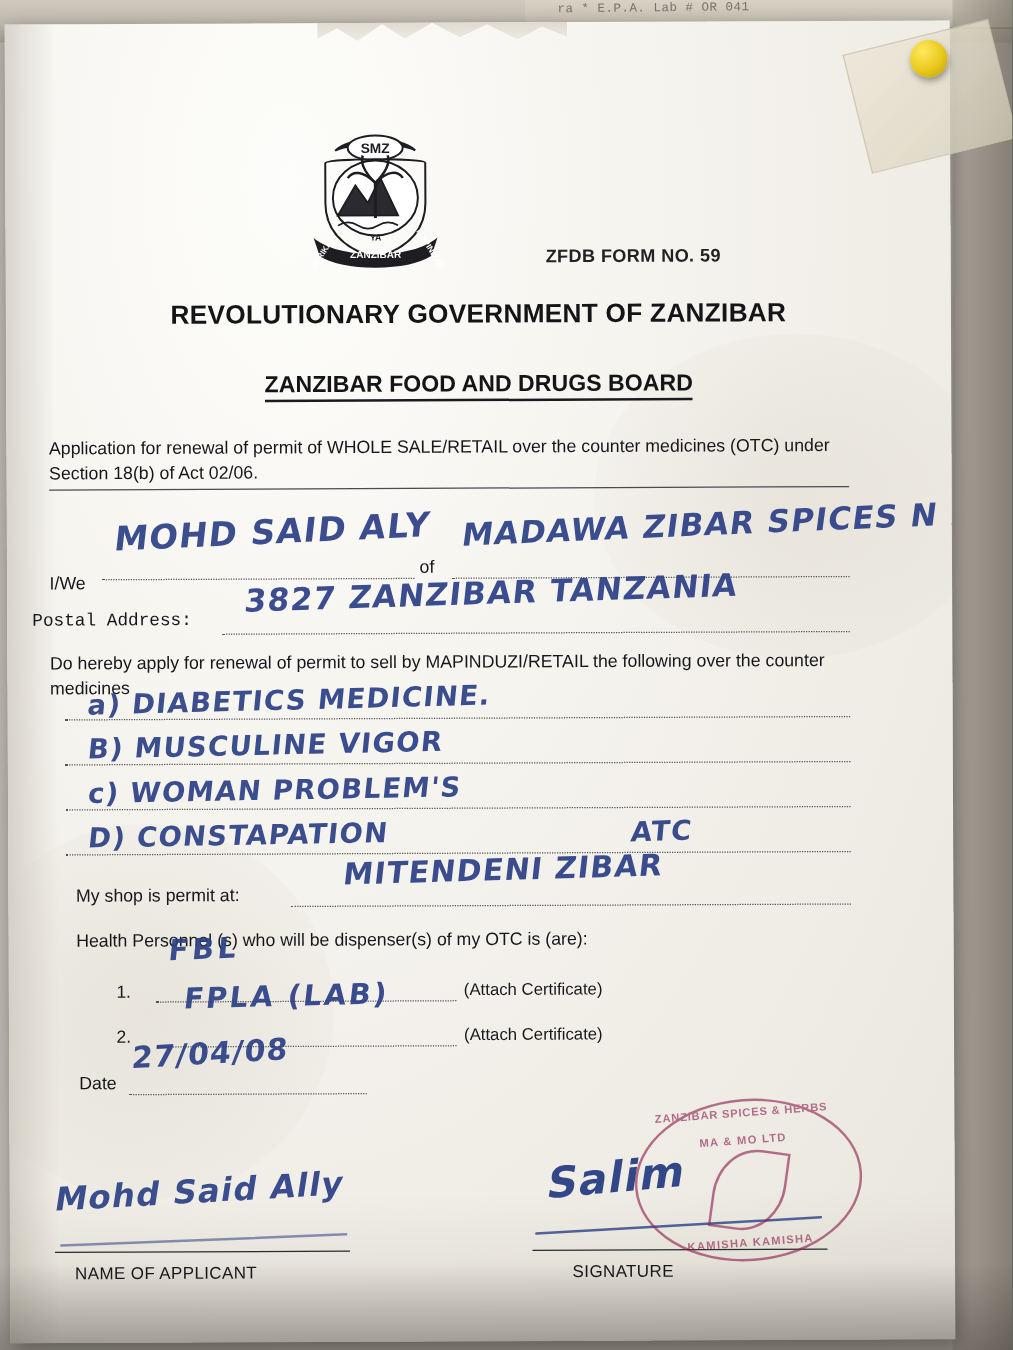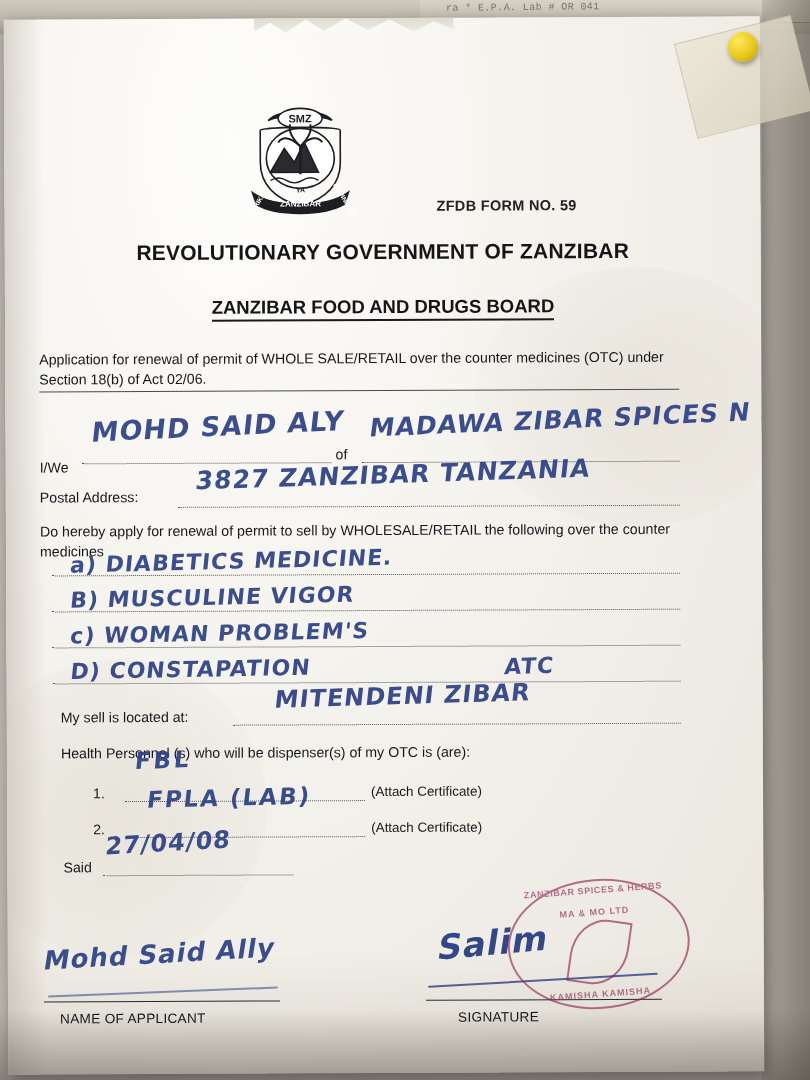--- a/index.html
+++ b/index.html
@@ -353,45 +353,45 @@
       <div class="para p1">
         <span>Application for renewal of permit of </span><b>WHOLE SALE/RETAIL</b><span> over the counter medicines (OTC) under Section 18(b) of Act 02/06.</span>
       </div>
       <div class="rule" style="left:34px; top:372px; width:640px;"></div>
 
       <div class="lbl" style="left:34px; top:428px;margin-top:12px;">I/We</div>
       <div class="lbl" style="left:330px; top:428px;text-align:center;">of</div>
       <div class="rule dotted" style="left:76px; top:444px; width:250px;"></div>
       <div class="rule dotted" style="left:356px; top:444px; width:318px;"></div>
 
-      <div class="lbl" style="left:34px; top:470px;">Postal Address:</div>
+      <div class="lbl" style="left:20px; top:470px;font-family:Liberation Mono, monospace;">Postal Address:</div>
       <div class="rule dotted" style="left:172px; top:488px; width:502px;"></div>
 
       <div class="para p2" style="top:502px;">
-        <span>Do hereby apply for renewal of permit to sell by </span><b>WHOLESALE/RETAIL</b><span> the following over the counter medicines</span>
+        <span>Do hereby apply for renewal of permit to sell by </span><b>MAPINDUZI/RETAIL</b><span> the following over the counter medicines</span>
       </div>
 
       <div class="rule dotted" style="left:46px; top:556px; width:628px;"></div>
       <div class="rule dotted" style="left:46px; top:592px; width:628px;"></div>
       <div class="rule dotted" style="left:46px; top:628px; width:628px;"></div>
       <div class="rule dotted" style="left:46px; top:664px; width:628px;"></div>
 
-      <div class="lbl" style="left:54px; top:690px;">My sell is located at:</div>
+      <div class="lbl" style="left:54px; top:690px;">My shop is permit at:</div>
       <div class="rule dotted" style="left:226px; top:706px; width:448px;"></div>
 
       <div class="lbl" style="left:54px; top:726px;">Health Personnel (s) who will be dispenser(s) of my OTC is (are):</div>
       <div class="num" style="left:86px; top:766px;">1.</div>
       <div class="rule dotted" style="left:118px; top:782px; width:240px;"></div>
       <div class="attach" style="left:364px; top:766px;">(Attach Certificate)</div>
 
       <div class="num" style="left:86px; top:802px;">2.</div>
       <div class="rule dotted" style="left:118px; top:818px; width:240px;"></div>
       <div class="attach" style="left:364px; top:802px;">(Attach Certificate)</div>
 
-      <div class="lbl" style="left:56px; top:840px;">Said</div>
+      <div class="lbl" style="left:56px; top:840px;">Date</div>
       <div class="rule dotted" style="left:96px; top:856px; width:190px;"></div>
 
       <div class="rule" style="left:36px; top:982px; width:236px; border-bottom:1px solid #2a2a30;"></div>
       <div class="rule" style="left:418px; top:982px; width:236px; border-bottom:1px solid #2a2a30;"></div>
       <div class="footlbl" style="left:52px; top:992px;">NAME OF APPLICANT</div>
       <div class="footlbl" style="left:450px; top:992px;">SIGNATURE</div>
 
       <div class="hand h-name">MOHD SAID ALY</div>
       <div class="hand h-shop">MADAWA ZIBAR SPICES N HERBS</div>
       <div class="hand h-addr">3827 ZANZIBAR TANZANIA</div>

